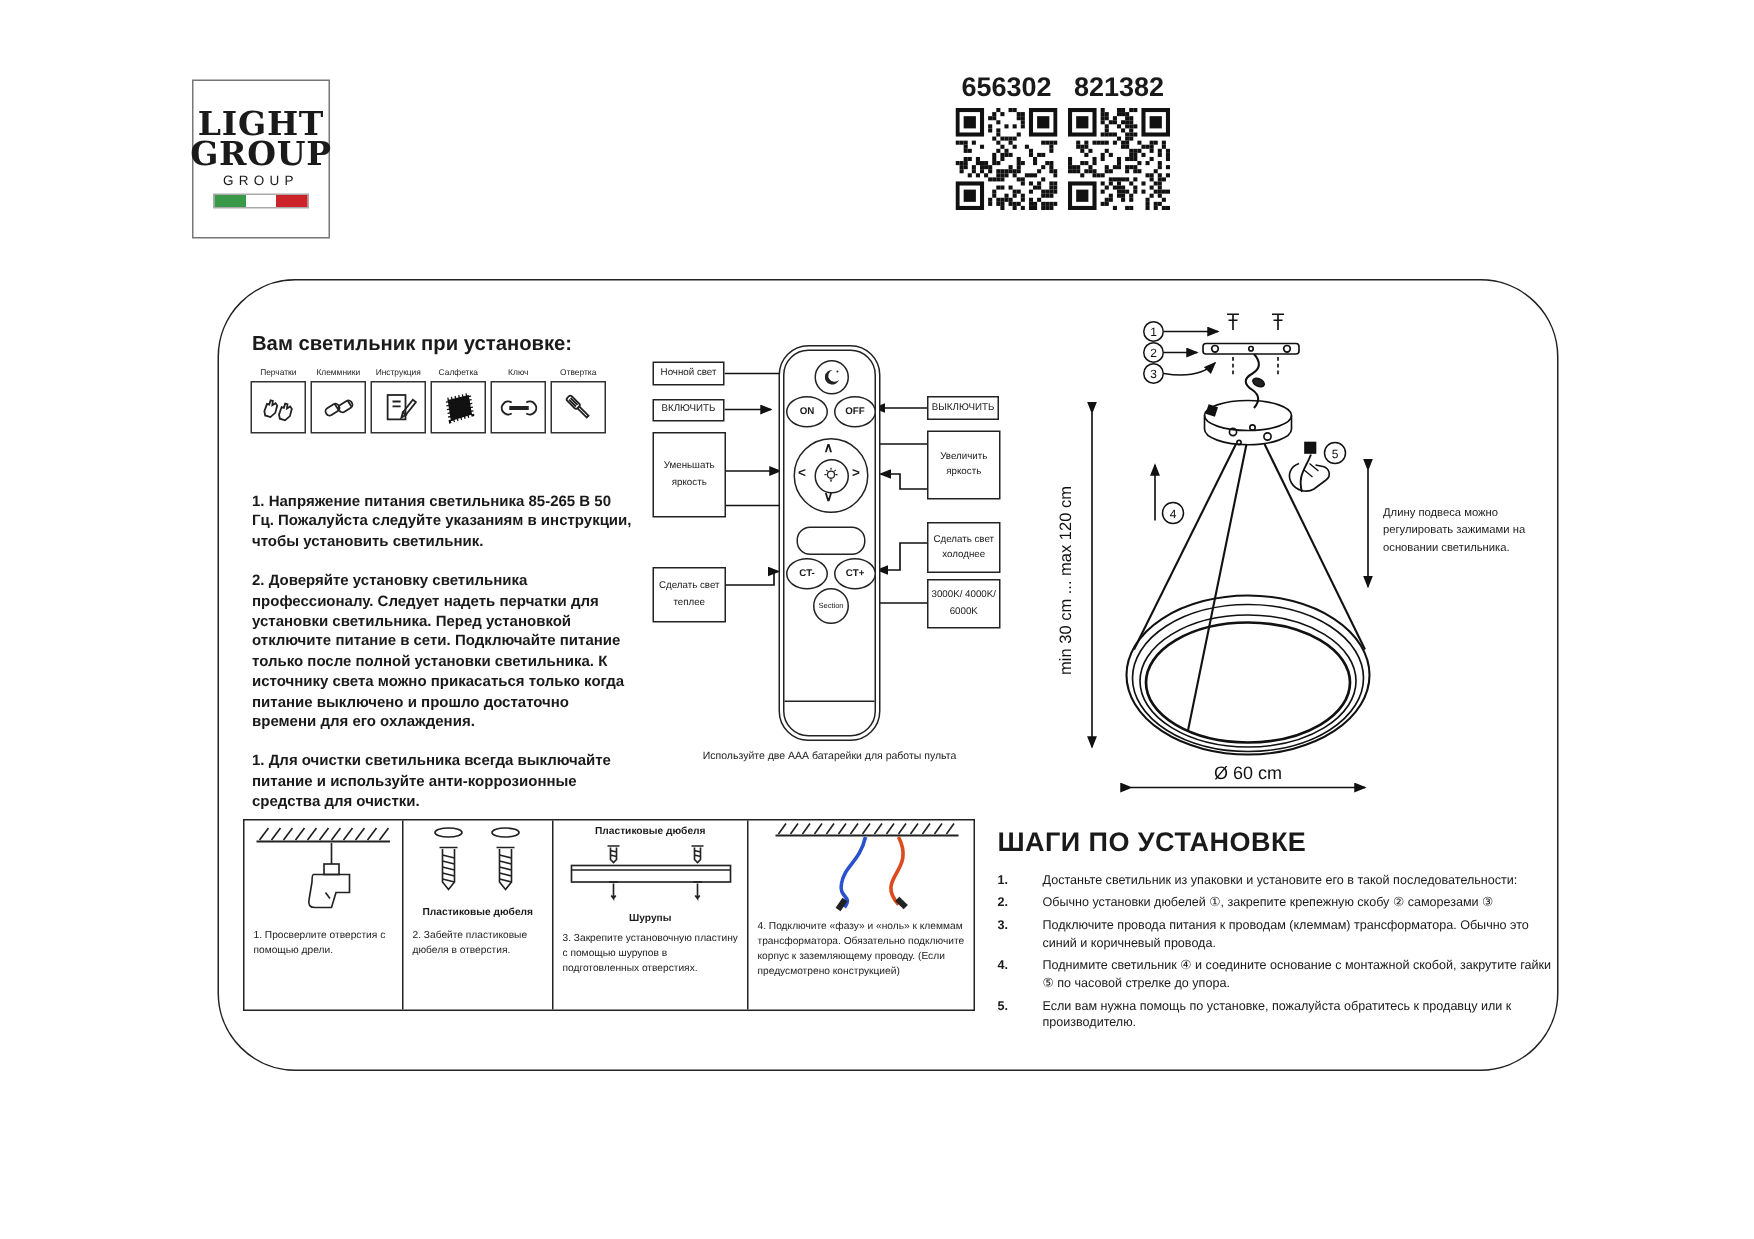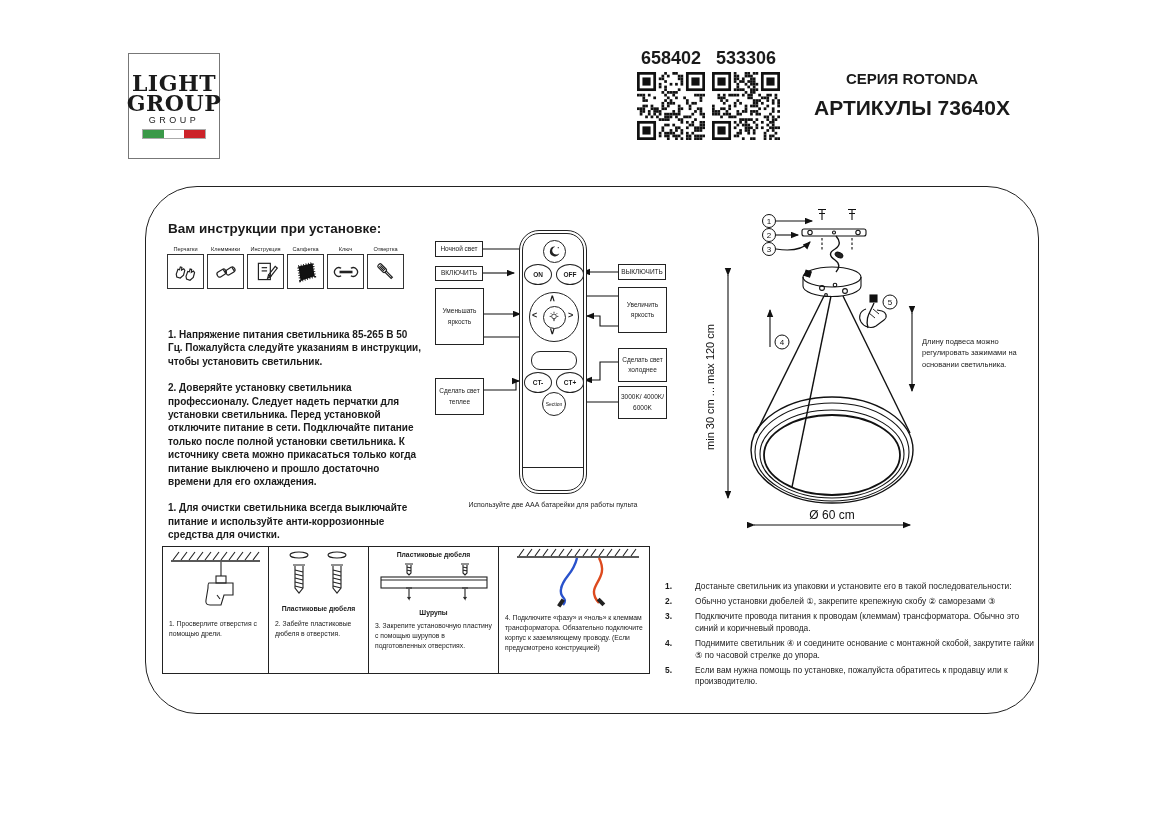--- a/index.html
+++ b/index.html
@@ -71,22 +71,22 @@
     <div class="l2">GROUP</div>
     <div class="l3">GROUP</div>
     <div class="flag">
       <div style="background:#3a9948"></div>
         <div style="background:#fff"></div>
         <div style="background:#cc2229"></div>
     </div>
   </div>
 
 
-  <div class="abs qr-num" style="left:637px">658402</div>
-  <div class="abs qr-num" style="left:712px">533306</div>
+  <div class="abs qr-num" style="left:637px">656302</div>
+  <div class="abs qr-num" style="left:712px">821382</div>
   <div class="abs qr" style="left:637px" id="qr1"><svg width="68" height="68" viewBox="0 0 25 25">
         <rect x="0" y="0" width="25" height="25" fill="#fff"></rect>
         <rect x="10" y="0" width="1" height="1" fill="#111"></rect>
         <rect x="13" y="0" width="1" height="1" fill="#111"></rect>
         <rect x="14" y="0" width="1" height="1" fill="#111"></rect>
         <rect x="9" y="1" width="1" height="1" fill="#111"></rect>
         <rect x="11" y="1" width="1" height="1" fill="#111"></rect>
         <rect x="15" y="1" width="1" height="1" fill="#111"></rect>
         <rect x="16" y="1" width="1" height="1" fill="#111"></rect>
         <rect x="8" y="2" width="1" height="1" fill="#111"></rect>
@@ -453,28 +453,24 @@
         <rect x="1" y="1" width="5" height="5" fill="#fff"></rect>
         <rect x="2" y="2" width="3" height="3" fill="#111"></rect>
         <rect x="18" y="0" width="7" height="7" fill="#111"></rect>
         <rect x="19" y="1" width="5" height="5" fill="#fff"></rect>
         <rect x="20" y="2" width="3" height="3" fill="#111"></rect>
         <rect x="0" y="18" width="7" height="7" fill="#111"></rect>
         <rect x="1" y="19" width="5" height="5" fill="#fff"></rect>
         <rect x="2" y="20" width="3" height="3" fill="#111"></rect>
       </svg></div>
 
-  <div class="abs series-block">
-    <div class="series">СЕРИЯ ROTONDA</div>
-    <div class="articles">АРТИКУЛЫ 73640X</div>
-  </div>
 
   <div class="abs mainbox"></div>
 
-  <div class="abs tools-head">Вам инструкции при установке:</div>
+  <div class="abs tools-head">Вам светильник при установке:</div>
 
   <div class="abs tools">
     <div class="tool">
       <div class="tlabel">Перчатки</div>
       <div class="tbox">
           <svg width="26" height="26" viewBox="0 0 24 24" fill="none" stroke="#222" stroke-width="1.1">
         <path d="M3,14 l1.6,-4.5 1.4,.4 .8,-2.6 1.4,.4 -.3,2.6 2,-1.2 1,1.4 -1.2,4.5 -3,2.6 -3.2,-1z"></path>
         <path d="M12,16 l1.6,-4.5 1.4,.4 .8,-2.6 1.4,.4 -.3,2.6 2,-1.2 1,1.4 -1.2,4.5 -3,2.6 -3.2,-1z"></path>
       </svg>
         </div>
@@ -735,20 +731,21 @@
         </g>
         <path d="M78,11 C74,28 64,30 62,42 C60,52 70,50 64,58" stroke="#2952cc" stroke-width="2.4"></path>
         <rect x="58" y="54" width="8" height="4" fill="#222" transform="rotate(-55 62 56)"></rect>
         <path d="M100,11 C112,34 84,38 100,56" stroke="#dd4a1e" stroke-width="2.4"></path>
         <rect x="98" y="53" width="8" height="4" fill="#222" transform="rotate(45 102 55)"></rect>
       </svg>
       <div class="pcap" style="top:66px">4. Подключите «фазу» и «ноль» к клеммам трансформатора. Обязательно подключите корпус к заземляющему проводу. (Если предусмотрено конструкцией)</div>
     </div>
   </div>
 
+  <div class="abs steps-head">ШАГИ ПО УСТАНОВКЕ</div>
   <div class="abs steps">
     <div class="step">
         <div class="n">1.</div>
         <div class="t">Достаньте светильник из упаковки и установите его в такой последовательности:</div>
       </div>
     <div class="step">
         <div class="n">2.</div>
         <div class="t">Обычно установки дюбелей ①, закрепите крепежную скобу ② саморезами ③</div>
       </div>
     <div class="step">

